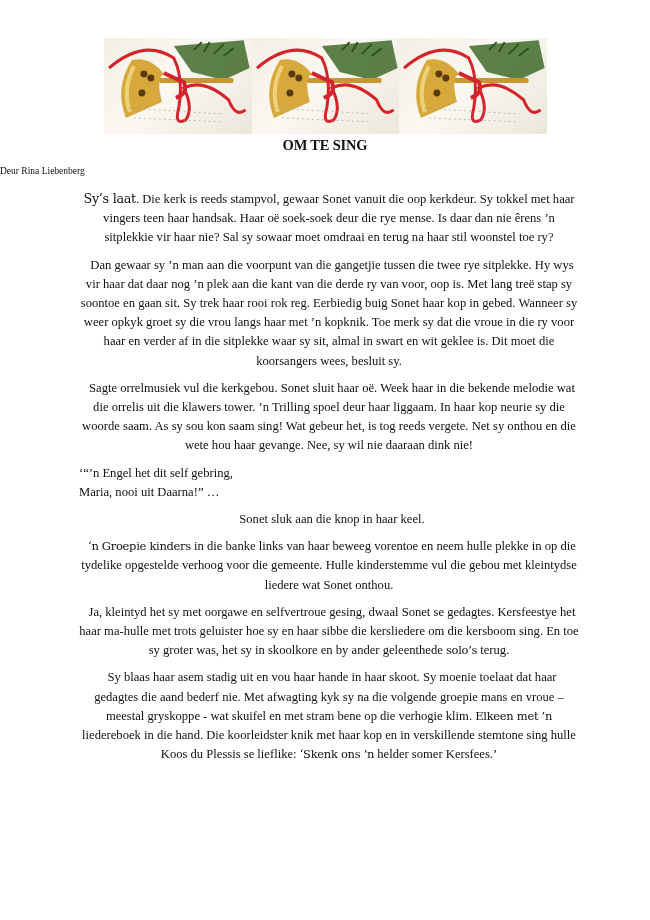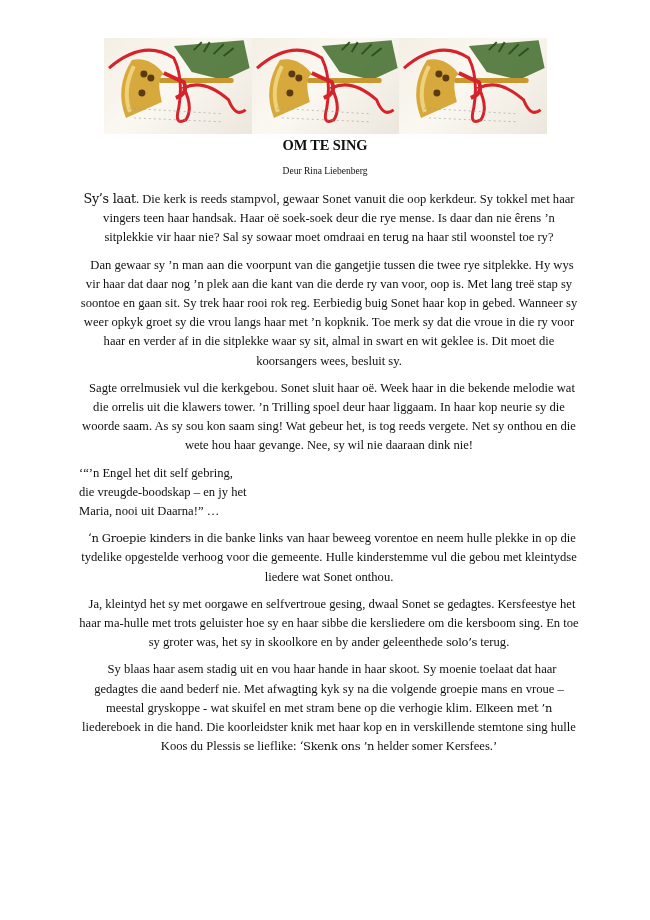--- a/index.html
+++ b/index.html
@@ -4,21 +4,21 @@
 <style>
   html, body { margin: 0; padding: 0; background: #ffffff; }
   body { width: 650px; height: 920px; position: relative; overflow: hidden;
          font-family: "Liberation Serif", serif; color: #111; }
   .banner { position: absolute; left: 104px; top: 38px; width: 443px; height: 96px; display: flex; }
   .bell-tile { width: 147.6px; height: 96px; position: relative; overflow: hidden;
                background: linear-gradient(135deg, #f4efe4 0%, #fbf8f2 45%, #ece7dc 100%); }
   .bell-tile svg { position: absolute; left: 0; top: 0; width: 100%; height: 100%; }
   .title { position: absolute; left: 0; width: 650px; top: 137px; text-align: center;
            font-weight: bold; font-size: 14.5px; letter-spacing: -0.2px; }
-  .byline { position: absolute; left: 0; width: 650px; top: 166px; text-align: center; font-size: 9.5px; }
+  .byline { position: absolute; left: 0; width: 650px; top: 166px; font-size: 9.5px; }
   .body { position: absolute; left: 79px; top: 189px; width: 500px; font-size: 12.6px; line-height: 19.2px; }
   .para { margin: 0 0 8px 0; text-align: center; }
   .para.indent { text-indent: 6px; }
   .poem { margin: 0 0 8px 0; }
   .poem div { white-space: nowrap; }
   .hl { font-family: "DejaVu Serif", serif; font-size: 11.5px; letter-spacing: -0.3px; }
   .hl.big { font-size: 12.8px; }
 </style>
 </head>
 <body>
@@ -77,23 +77,23 @@
 <div class="body">
   <p class="para"><span class="hl big">Sy’s laat</span><span>. Die kerk is reeds stampvol, gewaar Sonet vanuit die oop kerkdeur. Sy tokkel met haar vingers teen haar handsak. Haar oë soek-soek deur die rye mense. Is daar dan nie êrens ’n sitplekkie vir haar nie? Sal sy sowaar moet omdraai en terug na haar stil woonstel toe ry?</span></p>
 
   <p class="para indent">Dan gewaar sy ’n man aan die voorpunt van die gangetjie tussen die twee rye sitplekke. Hy wys vir haar dat daar nog ’n plek aan die kant van die derde ry van voor, oop is. Met lang treë stap sy soontoe en gaan sit. Sy trek haar rooi rok reg. Eerbiedig buig Sonet haar kop in gebed. Wanneer sy weer opkyk groet sy die vrou langs haar met ’n kopknik. Toe merk sy dat die vroue in die ry voor haar en verder af in die sitplekke waar sy sit, almal in swart en wit geklee is. Dit moet die koorsangers wees, besluit sy.</p>
 
   <p class="para indent">Sagte orrelmusiek vul die kerkgebou. Sonet sluit haar oë. Week haar in die bekende melodie wat die orrelis uit die klawers tower. ’n Trilling spoel deur haar liggaam. In haar kop neurie sy die woorde saam. As sy sou kon saam sing! Wat gebeur het, is tog reeds vergete. Net sy onthou en die wete hou haar gevange. Nee, sy wil nie daaraan dink nie!</p>
 
 
   <div class="poem">
     <div>‘“’n Engel het dit self gebring,</div>
-    <div>die vreugde-boodskap – en jy het</div>
     <div>Maria, nooi uit Daarna!” …</div>
   </div>
 
+  <p class="para indent">Sonet sluk aan die knop in haar keel.</p>
 
   <p class="para indent"><span class="hl">‘n Groepie kinders</span><span> in die banke links van haar beweeg vorentoe en neem hulle plekke in op die tydelike opgestelde verhoog voor die gemeente. Hulle kinderstemme vul die gebou met kleintydse liedere wat Sonet onthou.</span></p>
 
   <p class="para indent"><span>Ja, kleintyd het sy met oorgawe en selfvertroue gesing, dwaal Sonet se gedagtes. Kersfeestye het haar ma-hulle met trots geluister hoe sy en haar sibbe die kersliedere om die kersboom sing. En toe sy groter was, het sy in skoolkore en by ander geleenthede </span><span class="hl">solo’s</span><span> terug.</span></p>
 
   <p class="para indent"><span>Sy blaas haar asem stadig uit en vou haar hande in haar skoot. Sy moenie toelaat dat haar gedagtes die aand bederf nie. Met afwagting kyk sy na die volgende groepie mans en vroue – meestal gryskoppe - wat skuifel en met stram bene op die verhogie klim. </span><span class="hl">Elkeen met ’n</span><span> liedereboek in die hand. Die koorleidster knik met haar kop en in verskillende stemtone sing hulle Koos du Plessis se lieflike: </span><span class="hl">‘Skenk ons ’n</span><span> helder somer Kersfees.’</span></p>
 </div>
 
 </body></html>

